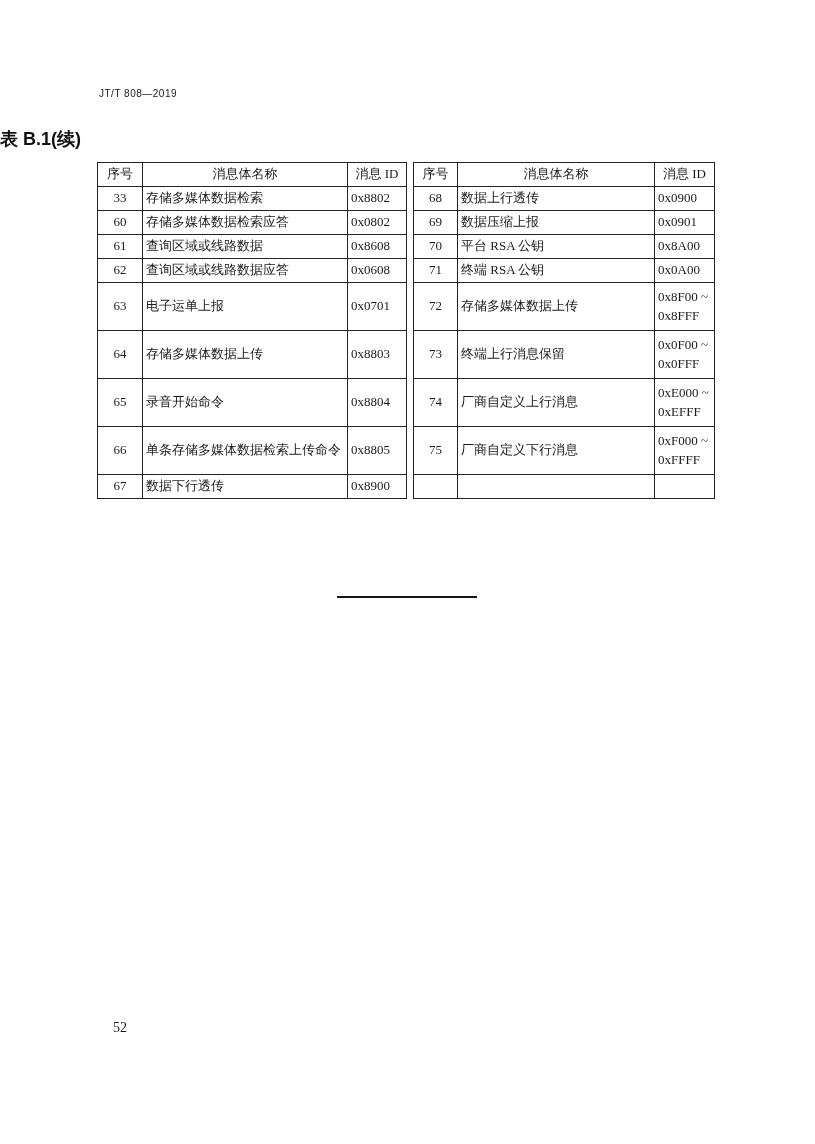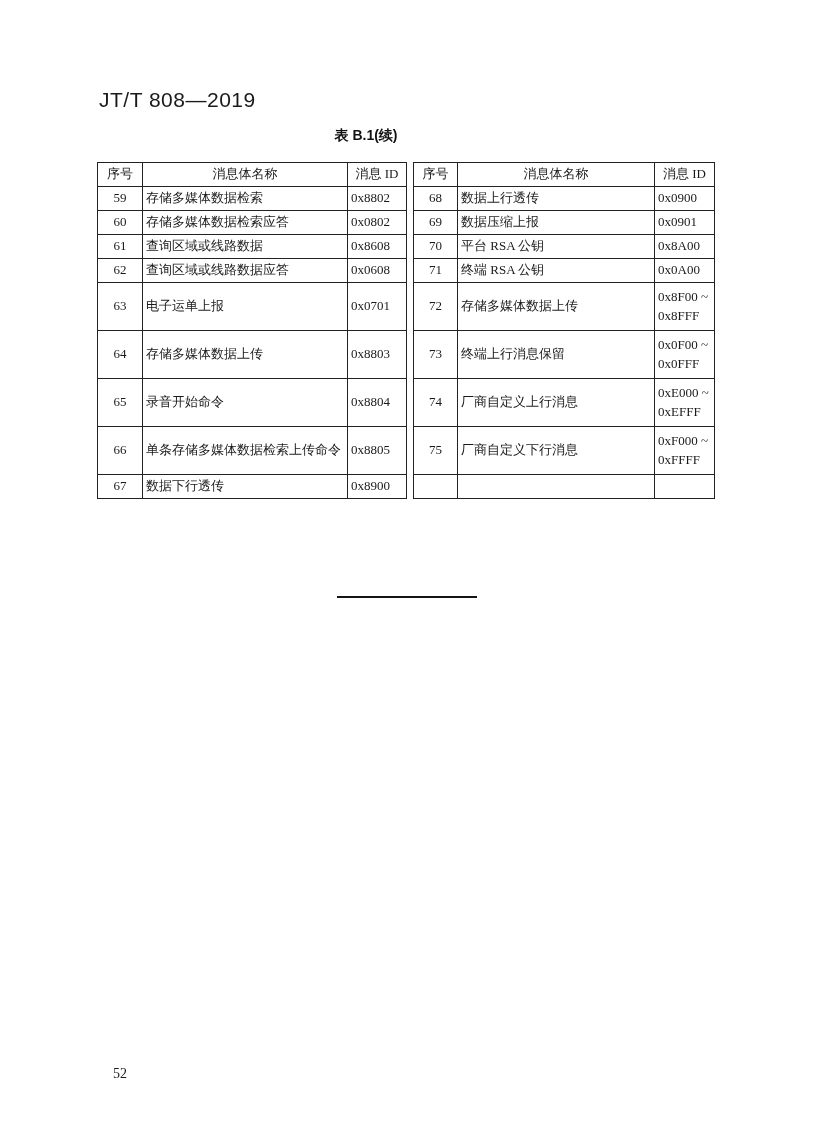--- a/index.html
+++ b/index.html
@@ -13,33 +13,33 @@
     height: 1144px;
     background: #ffffff;
     color: #1a1a1a;
     font-family: "Liberation Serif", "DejaVu Serif", serif;
   }
   .doc-header {
     position: absolute;
     left: 99px;
     top: 88px;
     font-family: "Liberation Sans", "DejaVu Sans", sans-serif;
-    font-size: 21px;
+    font-size: 10px;
     font-weight: 500;
     letter-spacing: 0.5px;
     color: #1a1a1a;
   }
   .table-title {
     position: absolute;
     left: 0;
     top: 127px;
     width: 732px;
-    text-align: center;
+    text-align: left;
     font-family: "Liberation Sans", "DejaVu Sans", sans-serif;
-    font-size: 14px;
+    font-size: 18px;
     font-weight: 600;
     color: #111111;
   }
   .tables {
     position: absolute;
     left: 97px;
     top: 162px;
     display: flex;
     gap: 6px;
     border-radius: 7px;
@@ -82,21 +82,20 @@
     height: 2px;
     background: #151515;
   }
   .page-number {
     position: absolute;
     left: 113px;
     top: 1020px;
     font-family: "Liberation Serif", "DejaVu Serif", serif;
     font-size: 14px;
     color: #1a1a1a;
-    margin-top: 46px;
   }
 </style>
 </head>
 <body>
 
 <div class="page">
 
   <div class="doc-header">JT/T 808—2019</div>
 
   <div class="table-title">表 B.1(续)</div>
@@ -109,21 +108,21 @@
           <col class="g-name">
           <col class="g-id">
         </colgroup>
       <tbody>
           <tr class="r-std">
         <th>序号</th>
         <th>消息体名称</th>
         <th>消息 ID</th>
       </tr>
       <tr class="r-std">
-        <td class="c-seq">59</td>
+        <td class="c-seq">33</td>
         <td class="c-name">存储多媒体数据检索</td>
         <td class="c-id">0x8802</td>
       </tr>
       <tr class="r-std">
         <td class="c-seq">60</td>
         <td class="c-name">存储多媒体数据检索应答</td>
         <td class="c-id">0x0802</td>
       </tr>
       <tr class="r-std">
         <td class="c-seq">61</td>

